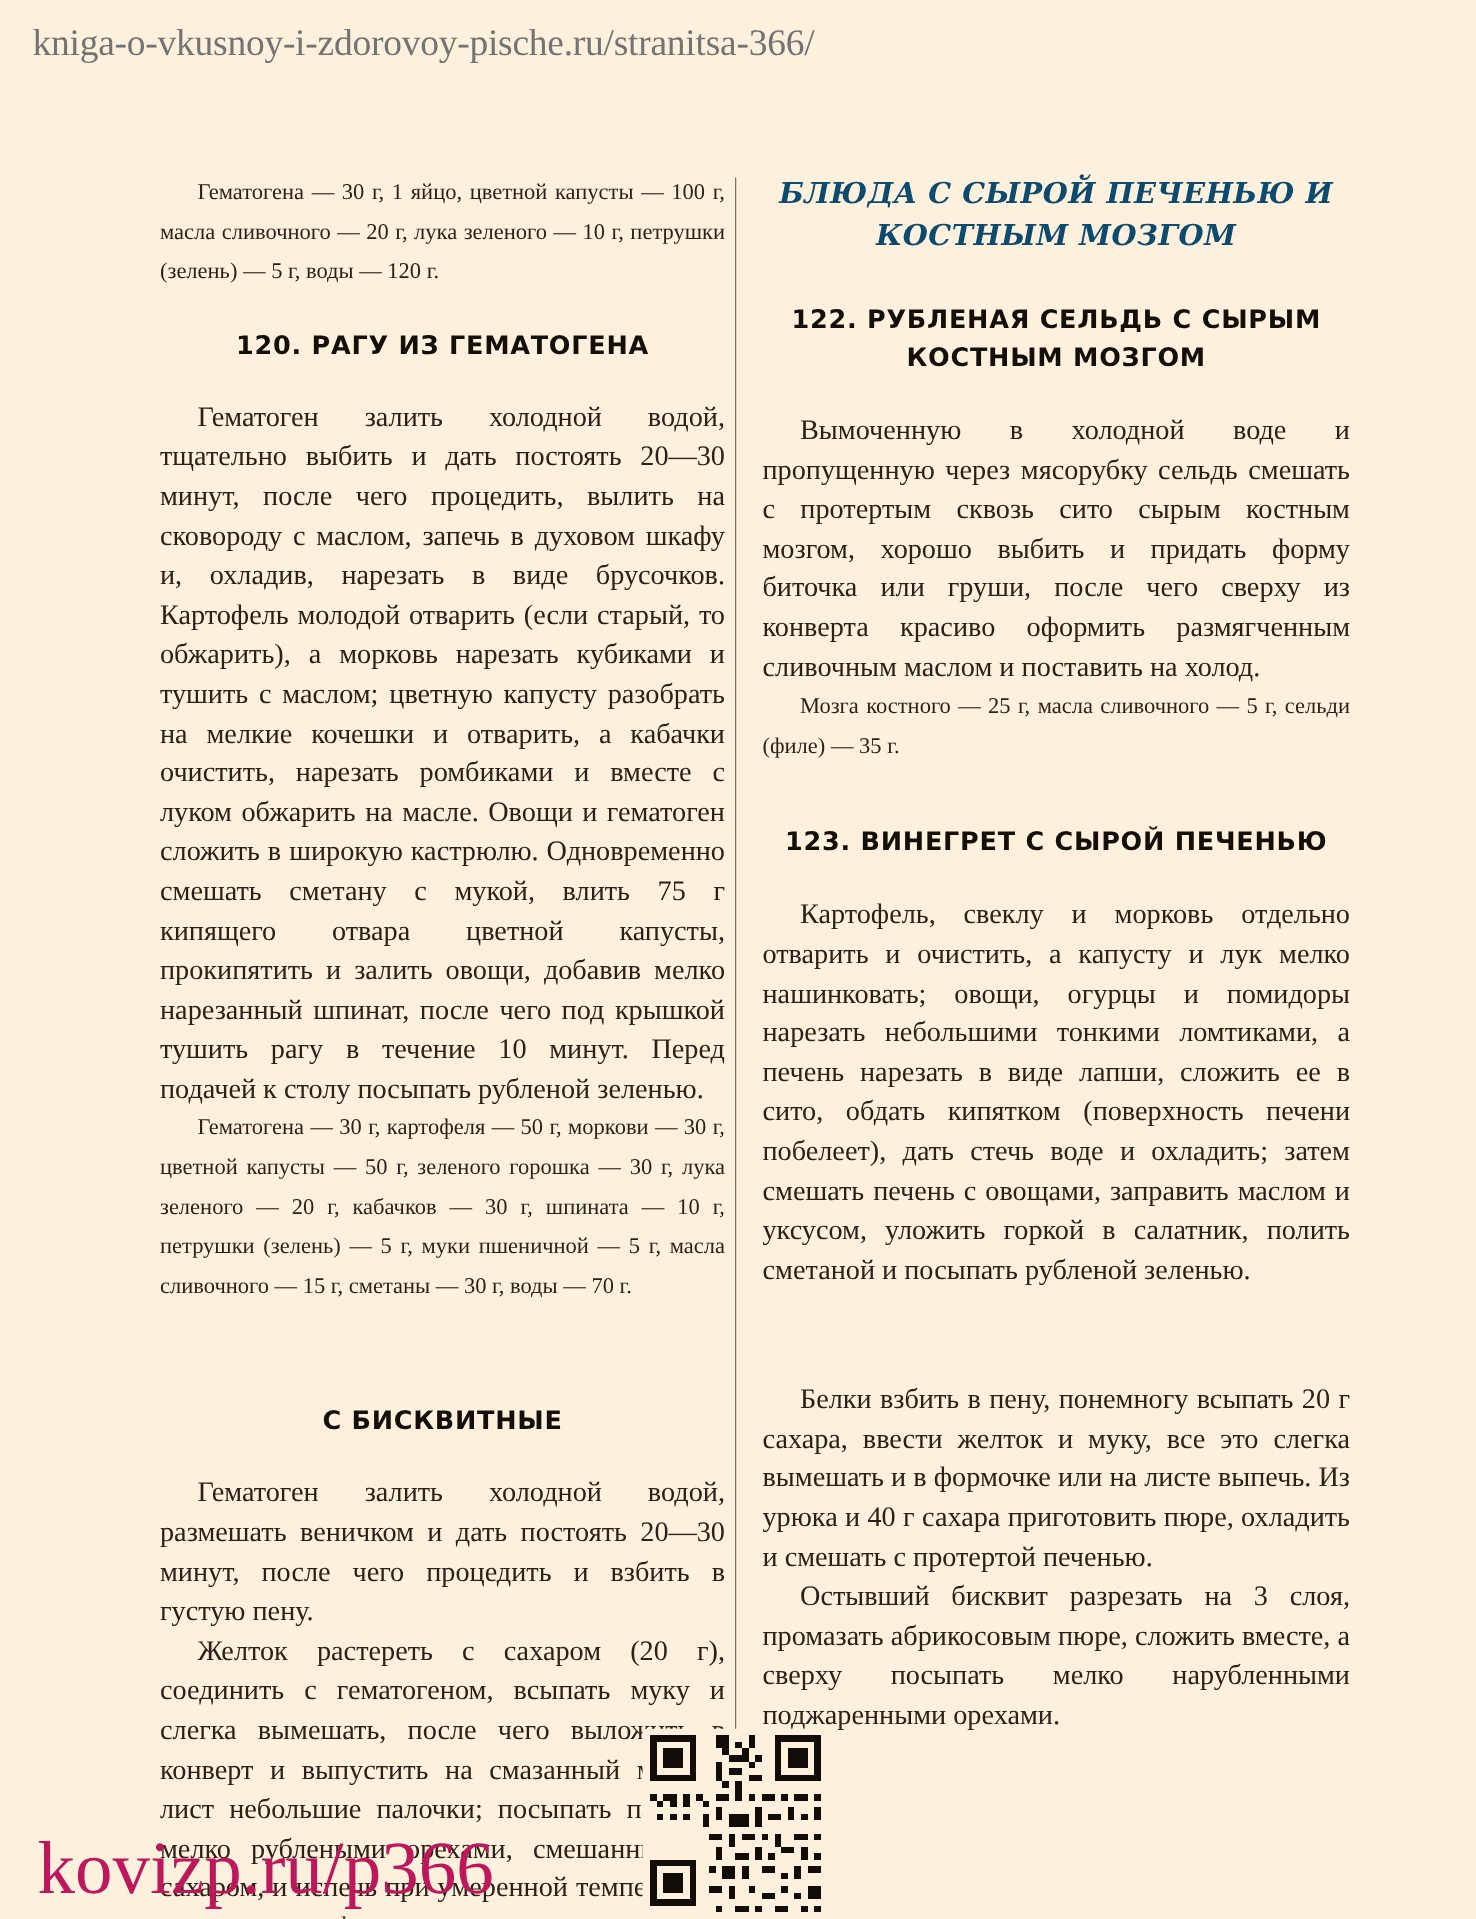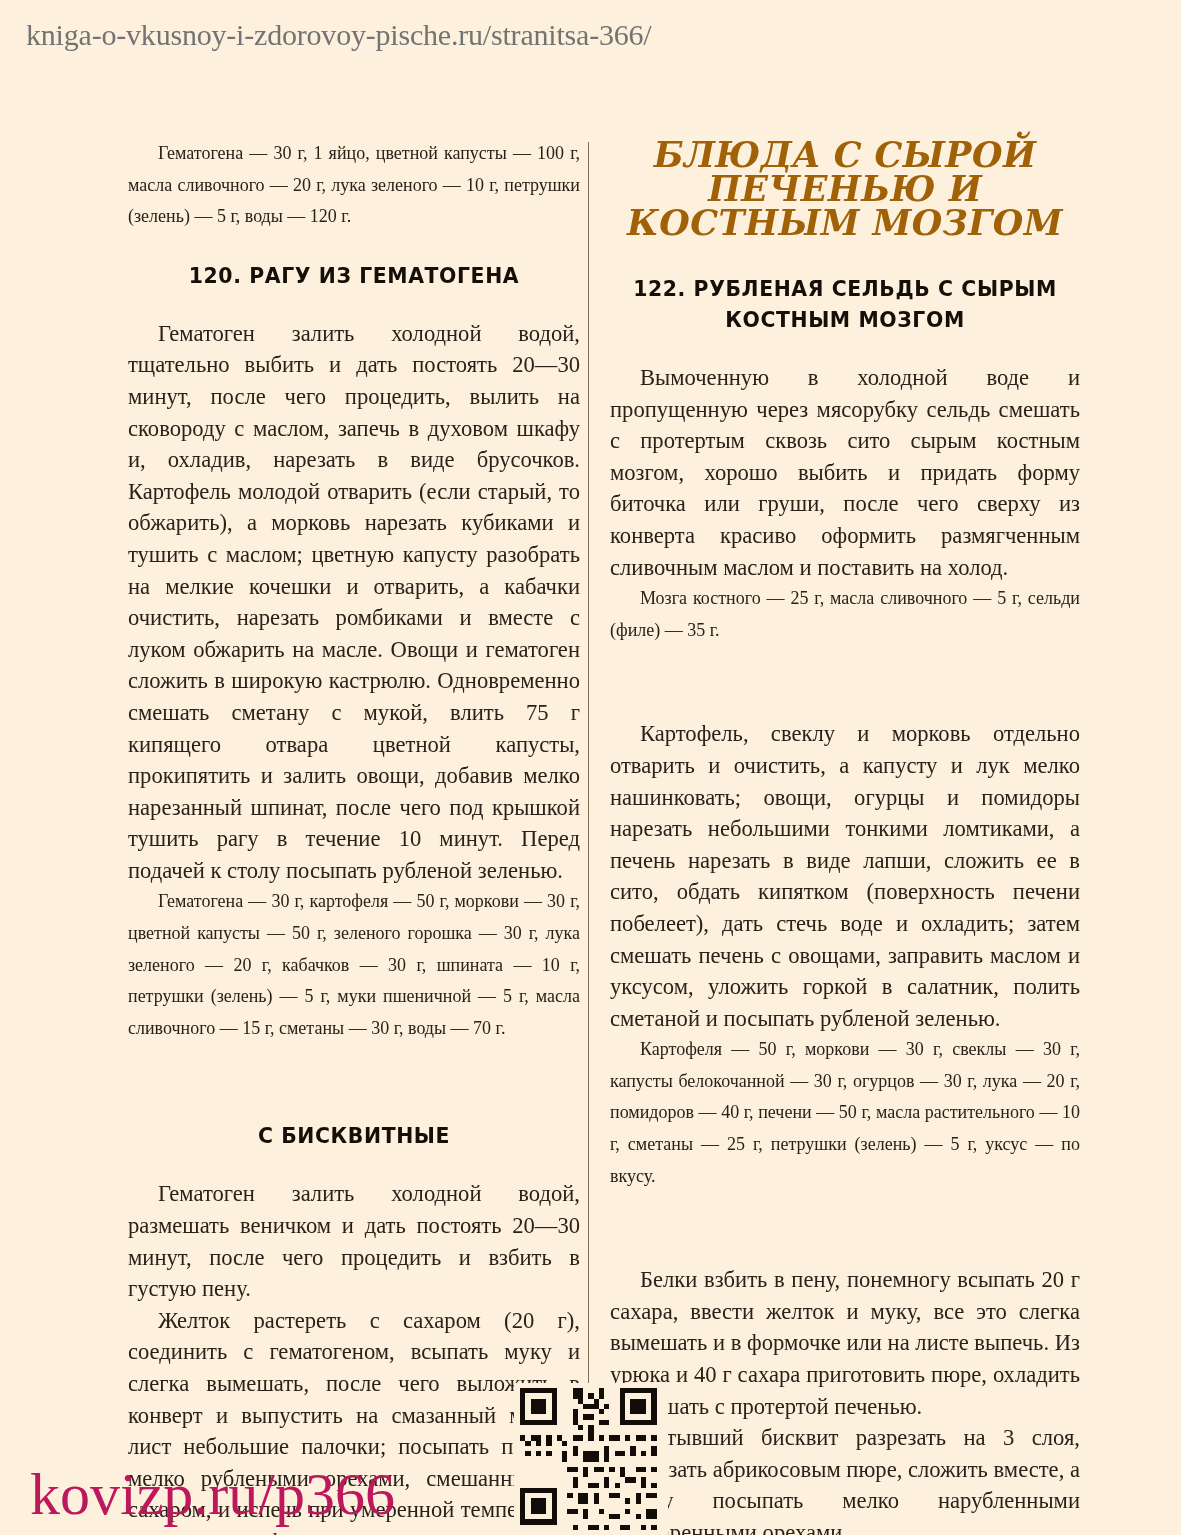--- a/index.html
+++ b/index.html
@@ -83,25 +83,25 @@
     line-height: 31px;
     letter-spacing: 0.6px;
     text-align: center;
     color: #140f09;
   }
   h1.section-title {
     margin: 0;
     font-family: "DejaVu Serif", "Liberation Serif", serif;
     font-style: italic;
     font-weight: bold;
-    font-size: 35px;
+    font-size: 23px;
     line-height: 34px;
     letter-spacing: 0.4px;
     text-align: center;
-    color: #a16207;
+    color: #0c4a6e;
   }
 
   .sp-before-title  { height: 28px; }
   .sp-after-title   { height: 26px; }
   .sp-block         { height: 34px; }
   .sp-block-lg      { height: 46px; }
 
   
   .footer-url {
     position: absolute;
@@ -165,23 +165,25 @@
     <div class="sp-block"></div>
     <h2 class="recipe-title">
       <span>122. РУБЛЕНАЯ СЕЛЬДЬ С СЫРЫМ</span><br>
       <span>КОСТНЫМ МОЗГОМ</span>
     </h2>
     <div class="sp-after-title"></div>
     <p class="body">Вымоченную в холодной воде и пропущенную через мясорубку сельдь смешать с протертым сквозь сито сырым костным мозгом, хорошо выбить и придать форму биточка или груши, после чего сверху из конверта красиво оформить размягченным сливочным маслом и поставить на холод.</p>
     <p class="ingredients">Мозга костного — 25 г, масла сливочного — 5 г, сельди (филе) — 35 г.</p>
 
     <div class="sp-block-lg"></div>
+    <h2 class="recipe-title">
+      <span>123. ВИНЕГРЕТ С СЫРОЙ ПЕЧЕНЬЮ</span>
+    </h2>
     <div class="sp-after-title"></div>
     <p class="body">Картофель, свеклу и морковь отдельно отварить и очистить, а капусту и лук мелко нашинковать; овощи, огурцы и помидоры нарезать небольшими тонкими ломтиками, а печень нарезать в виде лапши, сложить ее в сито, обдать кипятком (поверхность печени побелеет), дать стечь воде и охладить; затем смешать печень с овощами, заправить маслом и уксусом, уложить горкой в салатник, полить сметаной и посыпать рубленой зеленью.</p>
-    <p class="ingredients">Картофеля — 50 г, моркови — 30 г, свеклы — 30 г, капусты белокочанной — 30 г, огурцов — 30 г, лука — 20 г, помидоров — 40 г, печени — 50 г, масла растительного — 10 г, сметаны — 25 г, петрушки (зелень) — 5 г, уксус — по вкусу.</p>
 
     <div class="sp-block-lg"></div>
     <div class="sp-after-title"></div>
     <p class="body">Белки взбить в пену, понемногу всыпать 20 г сахара, ввести желток и муку, все это слегка вымешать и в формочке или на листе выпечь. Из урюка и 40 г сахара приготовить пюре, охладить и смешать с протертой печенью.</p>
     <p class="body">Остывший бисквит разрезать на 3 слоя, промазать абрикосовым пюре, сложить вместе, а сверху посыпать мелко нарубленными поджаренными орехами.</p>
 
   </div>
 </div>
 
 <div class="footer-url">kovizp.ru/p366</div>

